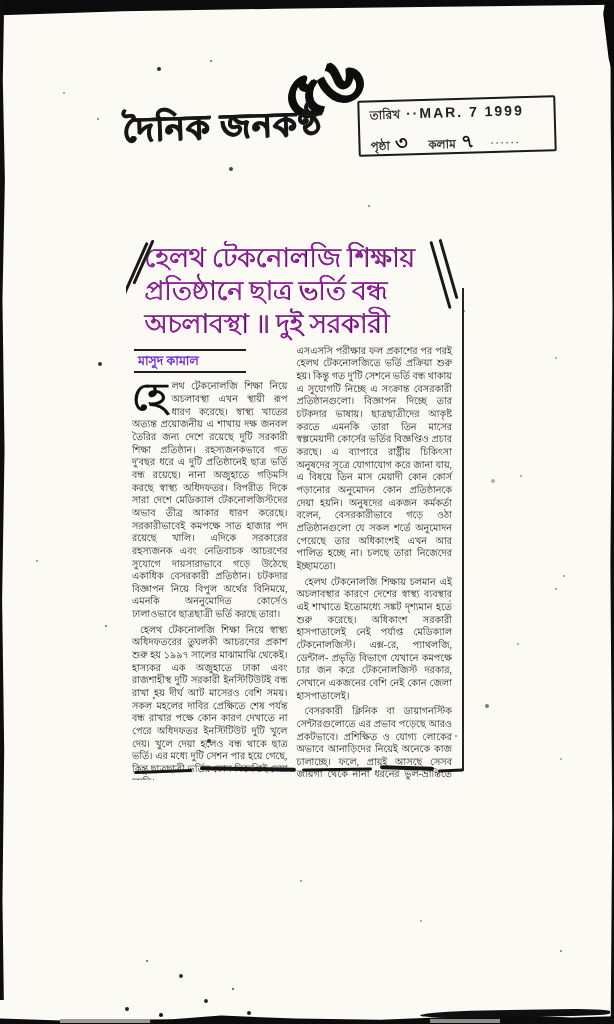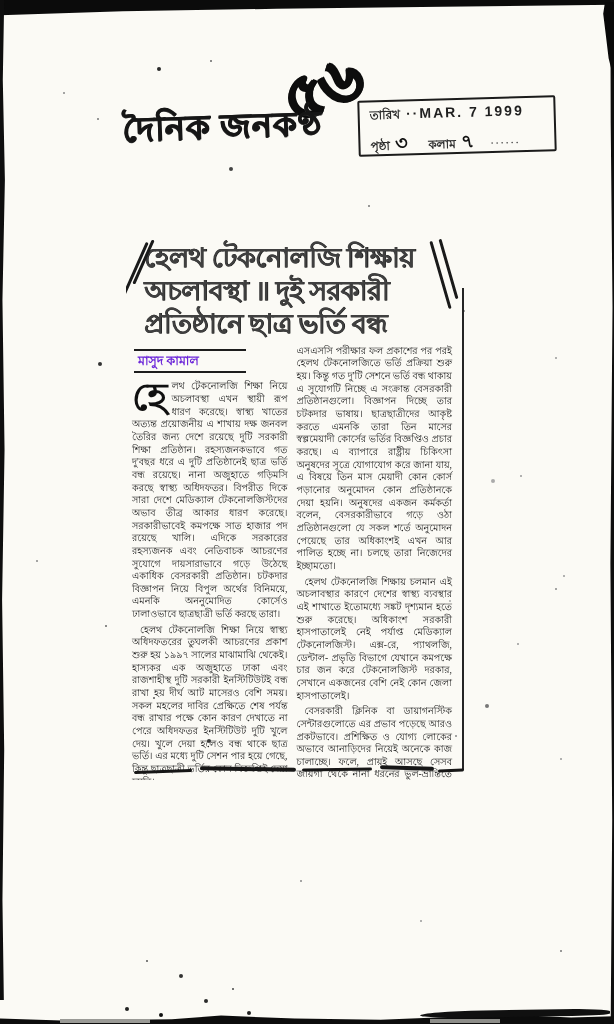--- a/index.html
+++ b/index.html
@@ -56,21 +56,21 @@
   .stamp-hand{ font-size:19px; font-weight:bold; transform:rotate(-8deg); display:inline-block; color:#111; }
   .stamp-dots{ font-size:12px; letter-spacing:1px; color:#333; }
   
   .clipping{ position:absolute; left:126px; top:236px; width:338px; height:544px; overflow:hidden; }
   .clip-right-rule{ position:absolute; top:52px; right:0; bottom:10px; width:2px; background:#242424; }
   .pen-slash{ position:absolute; width:3px; height:58px; background:#1a1a1a; border-radius:2px; }
   .slash-l1{ left:8px;  top:4px;  transform:rotate(24deg); }
   .slash-l2{ left:16px; top:2px;  transform:rotate(24deg); height:48px; }
   .slash-r1{ right:22px; top:4px;  transform:rotate(-16deg); height:70px; }
   .slash-r2{ right:14px; top:2px;  transform:rotate(-16deg); height:62px; }
-  .headline{ padding:6px 14px 2px 18px; font-weight:bold; color:#404040; }
+  .headline{ padding:6px 14px 2px 18px; font-weight:normal; color:#a21caf; }
   .headline div{ font-size:27px; line-height:1.22; letter-spacing:-0.5px; white-space:nowrap;
     text-shadow:0.6px 0 0 #0e0e0e; }
   .cols{ display:flex; gap:9px; padding:2px 12px 0 6px; }
   .col{ width:50%; font-size:9.6px; line-height:1.32; text-align:justify; color:#222; }
   .col p{ margin:0 0 3px 0; text-indent:8px; }
   .col p.no-indent{ text-indent:0; }
   .byline{ width:112px; font-size:12.5px; font-weight:bold; color:#6d28d9;
     border-top:2px solid #1d1d1d; border-bottom:2px solid #1d1d1d;
     padding:2px 2px 2px 4px; margin:4px 0 7px 2px; white-space:nowrap; }
   .dropcap{ float:left; font-size:38px; line-height:0.78; font-weight:bold; color:#101010;
@@ -119,22 +119,22 @@
 
   <div class="clipping">
     <div class="pen-slash slash-l1"></div>
     <div class="pen-slash slash-l2"></div>
     <div class="pen-slash slash-r1"></div>
     <div class="pen-slash slash-r2"></div>
     <div class="clip-right-rule"></div>
 
     <div class="headline">
       <div>হেলথ টেকনোলজি শিক্ষায়</div>
+      <div>প্রতিষ্ঠানে ছাত্র ভর্তি বন্ধ</div>
       <div>অচলাবস্থা ॥ দুই সরকারী</div>
-      <div>প্রতিষ্ঠানে ছাত্র ভর্তি বন্ধ</div>
     </div>
 
     <div class="cols">
       <div class="col">
         <div class="byline">মাসুদ কামাল</div>
         <p class="no-indent"><span class="dropcap">হে</span><span>লথ টেকনোলজি শিক্ষা নিয়ে অচলাবস্থা এখন স্থায়ী রূপ ধারণ করেছে। স্বাস্থ্য খাতের অত্যন্ত প্রয়োজনীয় এ শাখায় দক্ষ জনবল তৈরির জন্য দেশে রয়েছে দুটি সরকারী শিক্ষা প্রতিষ্ঠান। রহস্যজনকভাবে গত দু'বছর ধরে এ দুটি প্রতিষ্ঠানেই ছাত্র ভর্তি বন্ধ রয়েছে। নানা অজুহাতে গড়িমসি করছে স্বাস্থ্য অধিদফতর। বিপরীত দিকে সারা দেশে মেডিক্যাল টেকনোলজিস্টদের অভাব তীব্র আকার ধারণ করেছে। সরকারীভাবেই কমপক্ষে সাত হাজার পদ রয়েছে খালি। এদিকে সরকারের রহস্যজনক এবং নেতিবাচক আচরণের সুযোগে দায়সারাভাবে গড়ে উঠেছে একাধিক বেসরকারী প্রতিষ্ঠান। চটকদার বিজ্ঞাপন নিয়ে বিপুল অর্থের বিনিময়ে, এমনকি অননুমোদিত কোর্সেও ঢালাওভাবে ছাত্রছাত্রী ভর্তি করছে তারা।</span></p>
         <p>হেলথ টেকনোলজি শিক্ষা নিয়ে স্বাস্থ্য অধিদফতরের তুঘলকী আচরণের প্রকাশ শুরু হয় ১৯৯৭ সালের মাঝামাঝি থেকেই। হাস্যকর এক অজুহাতে ঢাকা এবং রাজশাহীস্থ দুটি সরকারী ইনস্টিটিউটই বন্ধ রাখা হয় দীর্ঘ আট মাসেরও বেশি সময়। সকল মহলের দাবির প্রেক্ষিতে শেষ পর্যন্ত বন্ধ রাখার পক্ষে কোন কারণ দেখাতে না পেরে অধিদফতর ইনস্টিটিউট দুটি খুলে দেয়। খুলে দেয়া হলেও বন্ধ থাকে ছাত্র ভর্তি। এর মধ্যে দুটি সেশন পার হয়ে গেছে, কিন্তু ছাত্রছাত্রী ভর্তির কোন বিজ্ঞপ্তিই দেয়া হয়নি।</p>
 
       </div>
       <div class="col">

